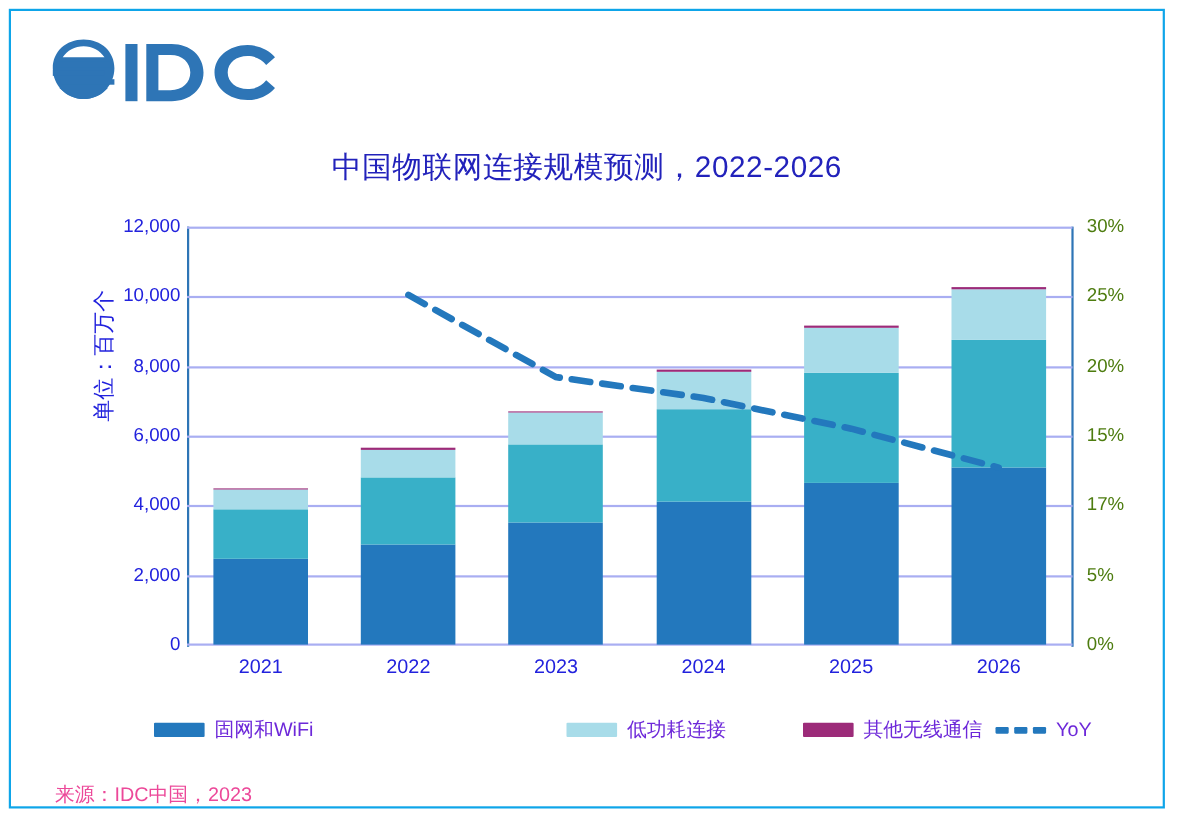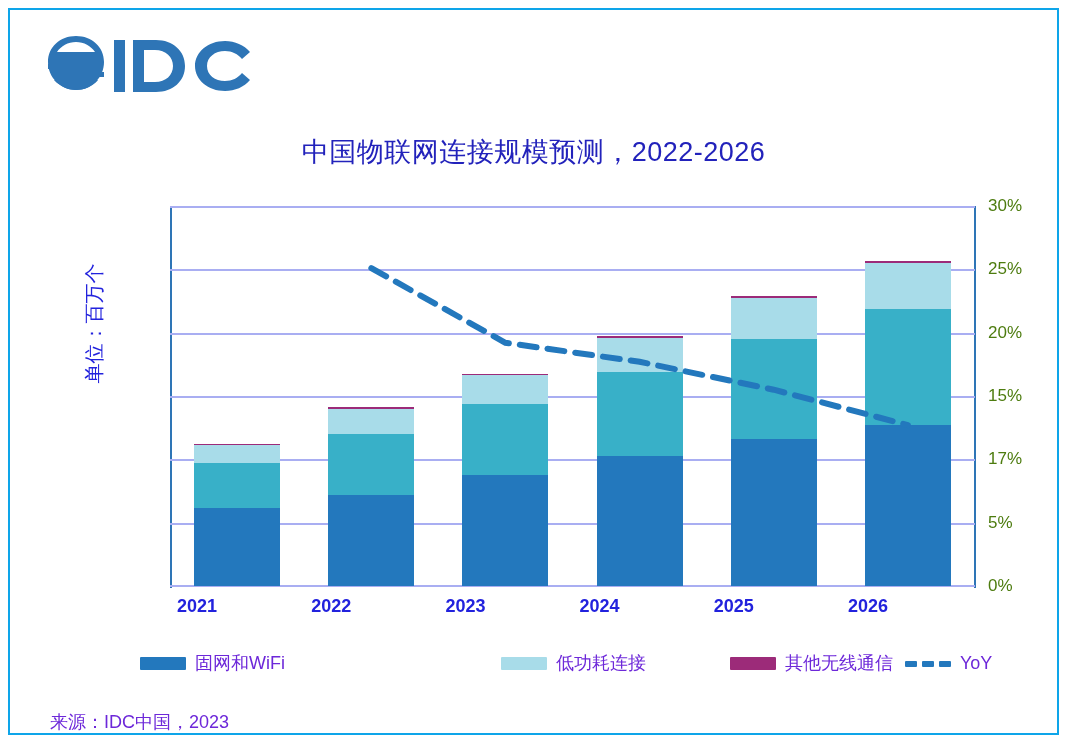--- a/index.html
+++ b/index.html
@@ -68,38 +68,38 @@
   
   .bar{position:absolute;width:86px;}
   .seg{position:absolute;left:0;width:86px;}
   .s-fixed{background:#2378bd;}
   .s-cell{background:#38b0c8;}
   .s-lpwa{background:#a8dce9;}
   .s-other{background:#9c2b79;}
   
   #xlabels{position:absolute;left:160px;top:586px;width:805px;height:28px;}
   .xlab{
-    position:absolute;width:120px;text-align:left;
-    font-size:18px;color:#2222dd;font-weight:bold;
+    position:absolute;width:120px;text-align:center;
+    font-size:18px;color:#2222dd;
   }
   
   #yoy{position:absolute;left:160px;top:196px;width:805px;height:380px;}
   
   #legend{
     position:absolute;left:130px;top:640px;width:800px;height:30px;
   }
   .lg-item{position:absolute;top:0;display:flex;align-items:center;height:26px;}
   .lg-swatch{width:46px;height:13px;margin-right:9px;border-radius:1px;}
   .lg-label{font-size:18px;color:#6d28d9;white-space:nowrap;}
   .lg-dash{width:46px;height:13px;margin-right:9px;position:relative;}
   .lg-dash i{position:absolute;top:4px;height:6px;background:#2378bd;border-radius:1px;display:block;}
   
   #source{
     position:absolute;left:40px;top:700px;
-    font-size:18px;color:#6d28d9;white-space:nowrap;
+    font-size:18px;color:#ec4899;white-space:nowrap;
   }
 </style>
 </head>
 <body>
 
 <div id="frame">
 
   <div id="logo">
     <svg width="230" height="75" viewBox="0 0 230 75">
       <g fill="#2e75b6">
@@ -120,20 +120,29 @@
       </g>
     </svg>
   </div>
 
   <div id="title">中国物联网连接规模预测，2022-2026</div>
 
   <div id="chart">
 
     <div id="ylabel">单位：百万个</div>
 
+    <div id="yticks-left">
+      <div class="ytick-left" style="top:0px">12,000</div>
+      <div class="ytick-left" style="top:63.3px">10,000</div>
+      <div class="ytick-left" style="top:126.7px">8,000</div>
+      <div class="ytick-left" style="top:190px">6,000</div>
+      <div class="ytick-left" style="top:253.3px">4,000</div>
+      <div class="ytick-left" style="top:316.7px">2,000</div>
+      <div class="ytick-left" style="top:380px">0</div>
+    </div>
 
     <div id="yticks-right">
       <div class="ytick-right" style="top:0px">30%</div>
       <div class="ytick-right" style="top:63.3px">25%</div>
       <div class="ytick-right" style="top:126.7px">20%</div>
       <div class="ytick-right" style="top:190px">15%</div>
       <div class="ytick-right" style="top:253.3px">17%</div>
       <div class="ytick-right" style="top:316.7px">5%</div>
       <div class="ytick-right" style="top:380px">0%</div>
     </div>
@@ -201,21 +210,21 @@
         <div class="xlab" style="left: 543.75px;">2025</div>
         <div class="xlab" style="left: 677.917px;">2026</div>
       </div>
   </div>
 
   <div id="legend">
       <div class="lg-item" style="left: 0px;">
         <span class="lg-swatch" style="background: rgb(35, 120, 189);"></span>
         <span class="lg-label">固网和WiFi</span>
       </div>
-      <div class="lg-item" style="left: 361px;">
+      <div class="lg-item" style="left: 375px;">
         <span class="lg-swatch" style="background: rgb(168, 220, 233);"></span>
         <span class="lg-label">低功耗连接</span>
       </div>
       <div class="lg-item" style="left: 590px;">
         <span class="lg-swatch" style="background: rgb(156, 43, 121);"></span>
         <span class="lg-label">其他无线通信</span>
       </div>
       <div class="lg-item" style="left: 765px;">
         <span class="lg-dash">
           <i style="left: 0px; width: 12px; background: rgb(35, 120, 189);"></i>

